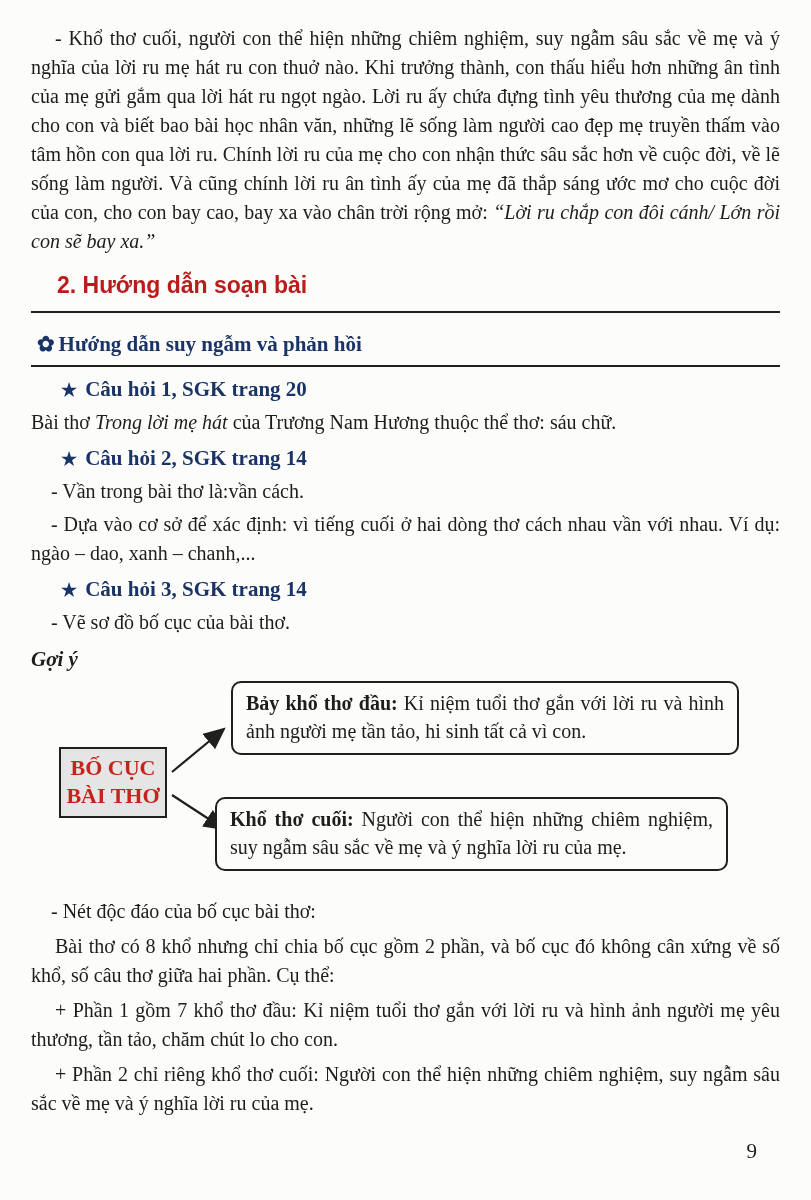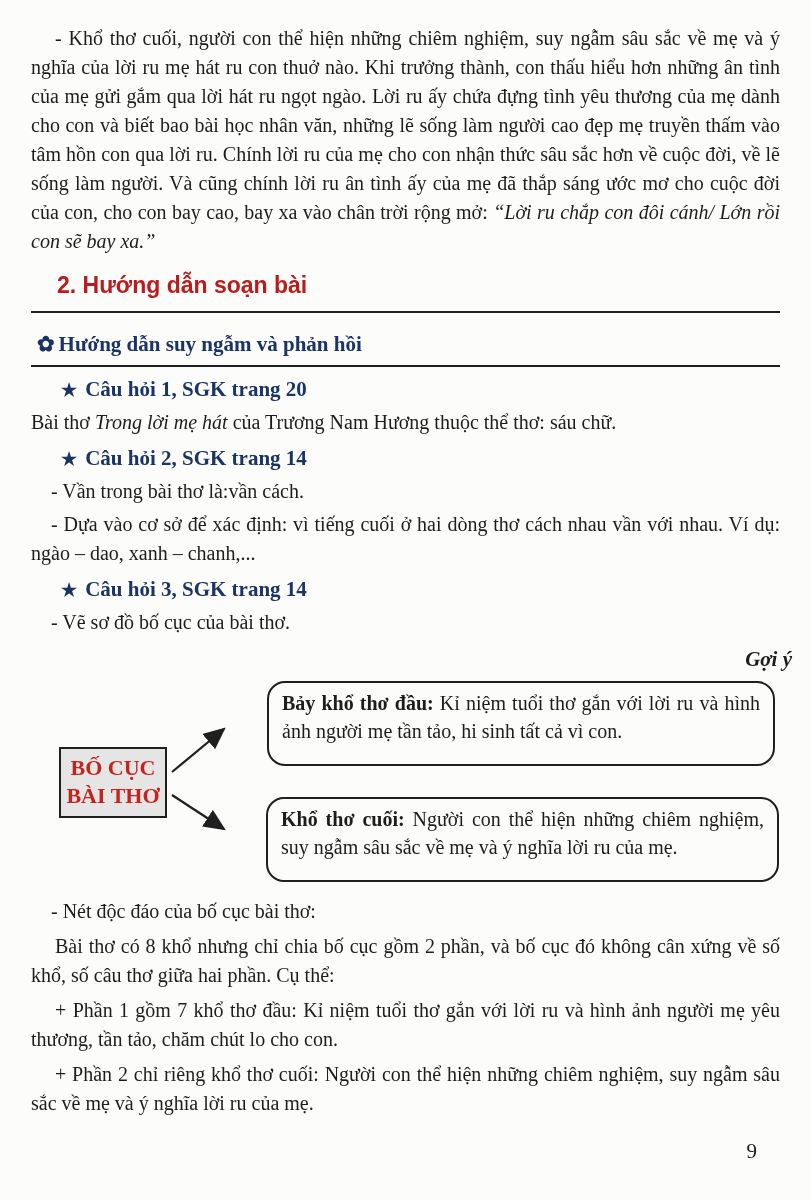--- a/index.html
+++ b/index.html
@@ -54,52 +54,51 @@
   .answer-line { margin-bottom: 4px; }
 
   
   .diagram {
     position: relative;
     height: 246px;
     margin: 8px 0 6px 0;
   }
   .diagram-caption {
     position: absolute;
-    top: 2px; left: 12px; width: 100%;
-    text-align: right;
+    top: 2px; left: 0; width: 100%;
+    text-align: left;
     font-size: 21px;
     font-weight: bold;
     font-style: italic;
   }
   .root-box {
     position: absolute;
     left: 28px; top: 102px;
     width: 108px;
     border: 2.5px solid #1f1f1f;
     padding: 5px 2px 6px 2px;
     text-align: center;
     color: #c4241c;
     font-weight: bold;
     font-size: 22px;
     line-height: 28px;
     background: #e5e5e5;
   }
   .branch-box {
     position: absolute;
     border: 2px solid #1f1f1f;
-    border-radius: 18px;
-    padding: 6px 13px 19px 13px;
+    border-radius: 10px;
+    padding: 6px 13px 8px 13px;
     font-size: 20px;
     line-height: 28px;
     text-align: justify;
     background: #fcfcfa;
-    margin-left: 36px;
   }
   .branch-1 { left: 200px; top: 36px;  width: 508px; }
-  .branch-2 { left: 199px; top: 152px; width: 513px; }
+  .branch-2 { left: 184px; top: 152px; width: 513px; }
   .arrow-svg {
     position: absolute;
     left: 0; top: 0;
     pointer-events: none;
   }
 
   .para { margin-bottom: 6px; }
   .page-number {
     position: absolute;
     right: 54px;

